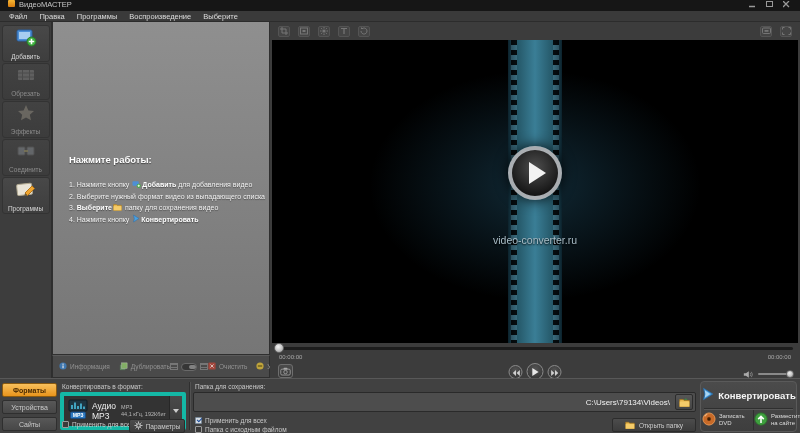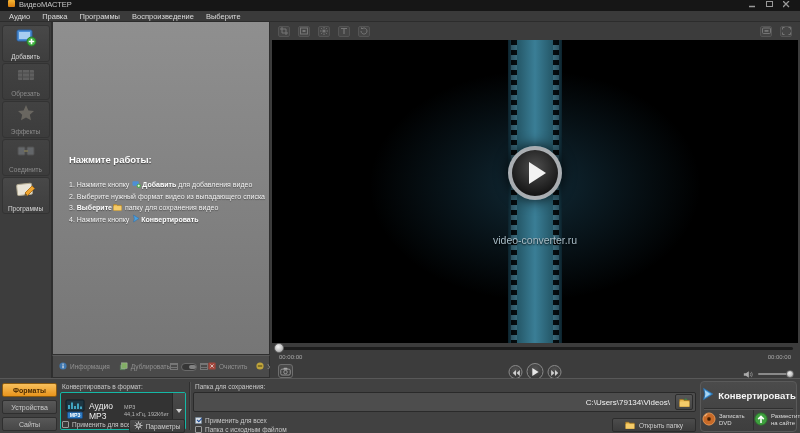--- a/index.html
+++ b/index.html
@@ -73,21 +73,21 @@
   .volknob{position:absolute;right:-2px;top:-3px;width:8px;height:8px;border-radius:50%;background:radial-gradient(circle at 40% 35%,#f0f0f0,#a0a0a0);border:1px solid #666;}
 
   
   .bottombar{position:absolute;left:0;right:0;bottom:0;height:55px;background:#414141;border-top:1px solid #585858;}
   .tabs{position:absolute;left:2px;top:4px;width:55px;}
   .tab{height:14px;margin-bottom:3px;border-radius:2px;font-size:7px;display:flex;align-items:center;justify-content:center;cursor:pointer;background:linear-gradient(#585858,#474747);border:1px solid #2f2f2f;color:#ccc;}
   .tab.active{background:linear-gradient(#f8c05c,#e8941c);border:1px solid #8a5a10;color:#4a2a00;font-weight:bold;}
 
   .lbl{font-size:6.5px;color:#c9c9c9;}
   .fmt-label{position:absolute;left:62px;top:4px;}
-  .fmt-box{position:absolute;left:60px;top:13px;width:126px;height:38px;background:#333;border:1px solid #14b8a6;border-radius:2px;display:flex;align-items:center;cursor:pointer;}
+  .fmt-box{position:absolute;left:60px;top:13px;width:126px;height:38px;background:#333;border:4px solid #14b8a6;border-radius:2px;display:flex;align-items:center;cursor:pointer;}
   .fmt-ico{flex:none;margin:0 3px;}
   .fmt-name{font-size:8.5px;color:#f0f0f0;flex:1;}
   .fmt-detail{flex:none;text-align:left;margin-right:3px;}
   .fmt-detail div{font-size:5.5px;color:#b8b8b8;line-height:7px;}
   .fmt-drop{flex:none;width:13px;align-self:stretch;border-left:1px solid #272727;background:linear-gradient(#4a4a4a,#3a3a3a);display:flex;align-items:center;justify-content:center;cursor:pointer;}
   .darr{width:0;height:0;border-left:3px solid transparent;border-right:3px solid transparent;border-top:4px solid #ccc;}
   .fmt-check{position:absolute;left:62px;top:42px;}
   .params-btn{position:absolute;left:129px;top:40px;width:56px;height:14px;border:1px solid #2c2c2c;border-radius:2px;background:linear-gradient(#4c4c4c,#3c3c3c);display:flex;align-items:center;justify-content:center;gap:3px;font-size:6.5px;color:#ccc;cursor:pointer;}
 
   .vdiv{position:absolute;left:189px;top:3px;bottom:3px;width:0;border-left:1px solid #2f2f2f;border-right:1px solid #525252;}
@@ -130,21 +130,21 @@
         </span>
       <span class="wbtn">
           <svg width="7" height="7">
             <path d="M0 0 L6 6 M6 0 L0 6" stroke="#9a9a9a" stroke-width="1.3"></path>
           </svg>
         </span>
     </span>
   </div>
 
   <div class="menubar">
-    <span class="mitem">Аудио</span>
+    <span class="mitem">Файл</span>
     <span class="mitem">Правка</span>
     <span class="mitem">Программы</span>
     <span class="mitem">Воспроизведение</span>
     <span class="mitem">Выберите</span>
   </div>
 
   <div class="sidebar">
     <div class="sbtn">
       <span><svg width="22" height="19" viewBox="0 0 22 19">
             <rect x="2" y="2" width="15" height="11" rx="1.5" fill="#4d8fd6" stroke="#2a5f9e"></rect>

